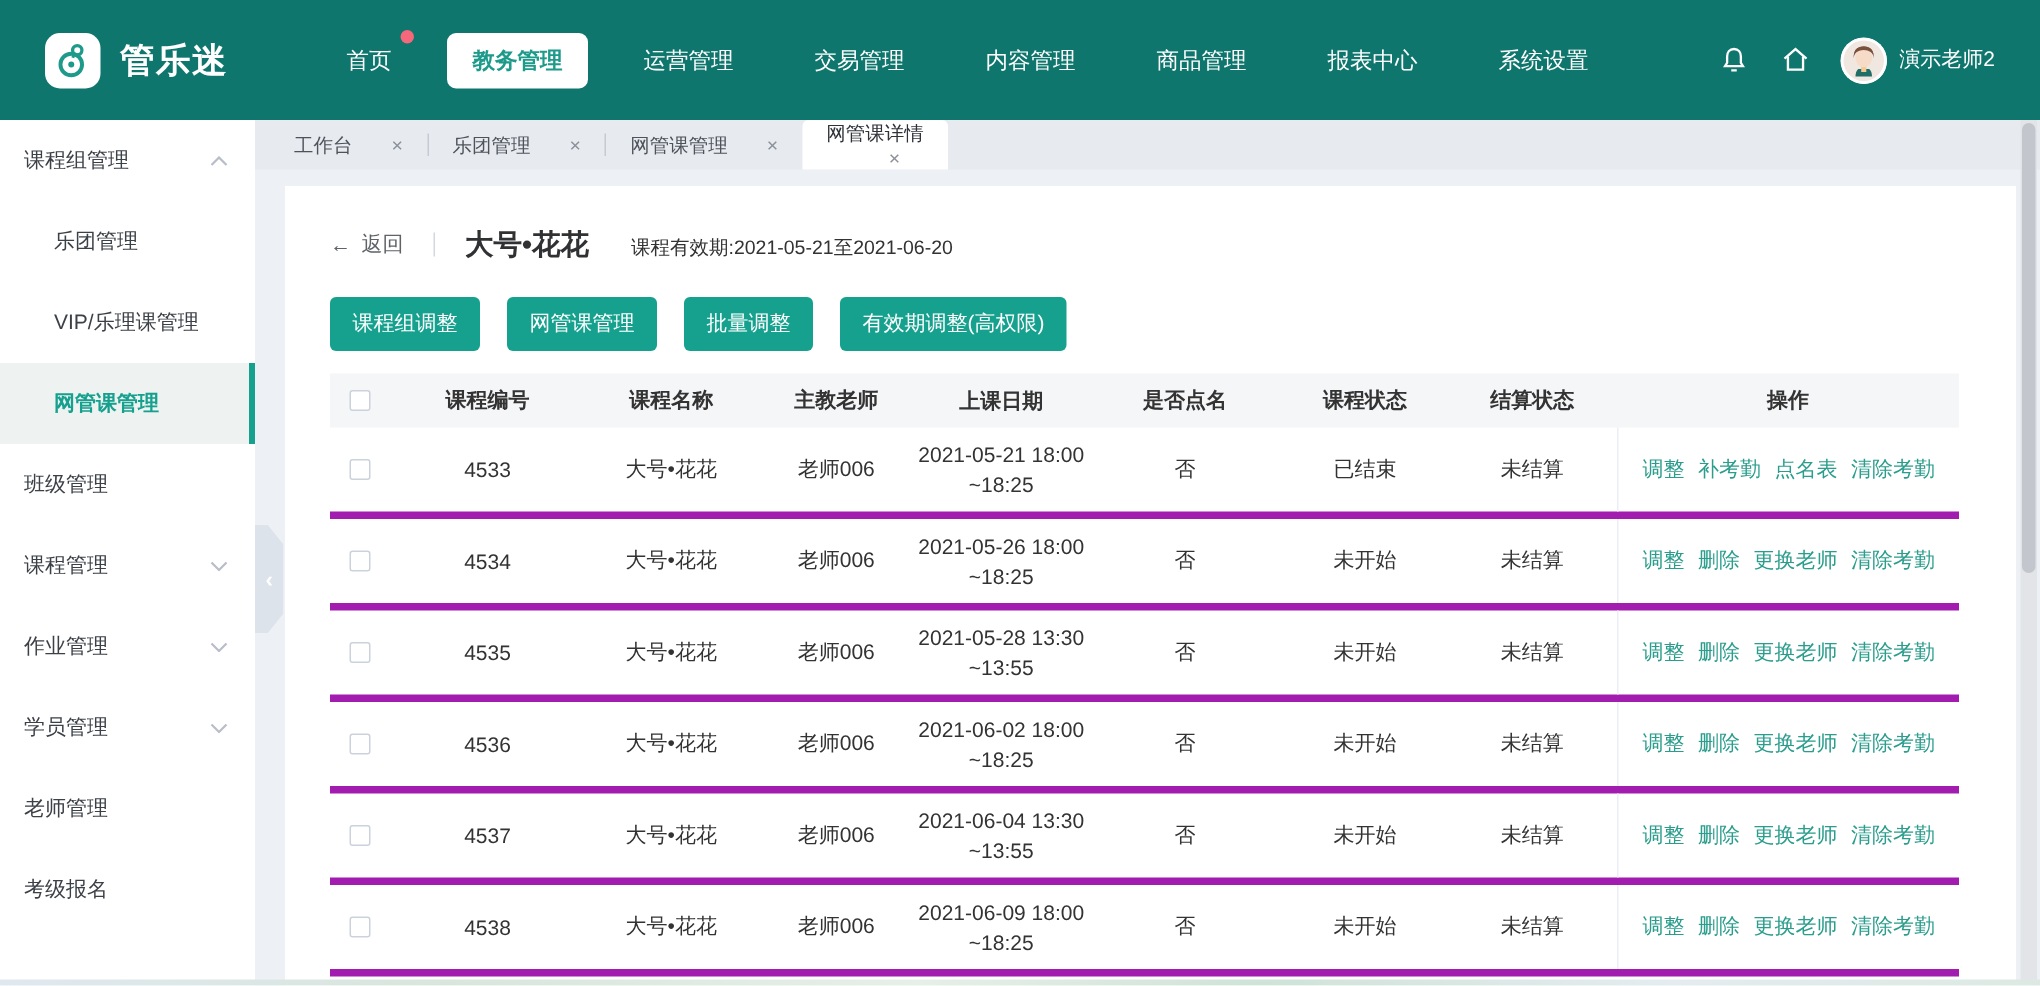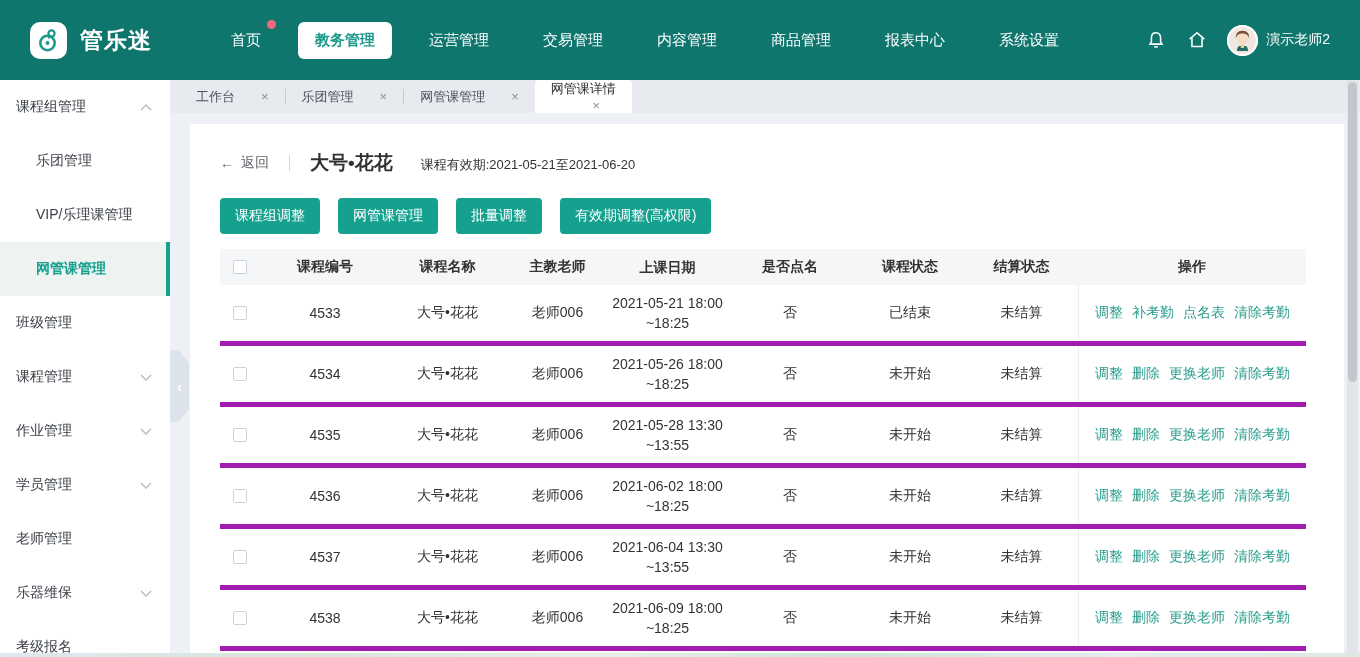--- a/index.html
+++ b/index.html
@@ -181,26 +181,20 @@
   <div class="side-item">
     <span class="lbl">学员管理</span>
     <svg class="chev" width="12" height="7" viewBox="0 0 12 7">
         <polyline points="1,1 6,6 11,1" fill="none" stroke="#b8bec8" stroke-width="1.5"></polyline>
       </svg>
   </div>
   <div class="side-item">
     <span class="lbl">老师管理</span>
   </div>
   <div class="side-item">
-    <span class="lbl">乐器维保</span>
-    <svg class="chev" width="12" height="7" viewBox="0 0 12 7">
-        <polyline points="1,1 6,6 11,1" fill="none" stroke="#b8bec8" stroke-width="1.5"></polyline>
-      </svg>
-  </div>
-  <div class="side-item">
     <span class="lbl">考级报名</span>
   </div>
 </aside>
 
 <div class="collapse-handle">‹</div>
 
 <div class="tabbar">
   <div class="tab">
     <span>工作台</span>
     <span class="x">×</span>

